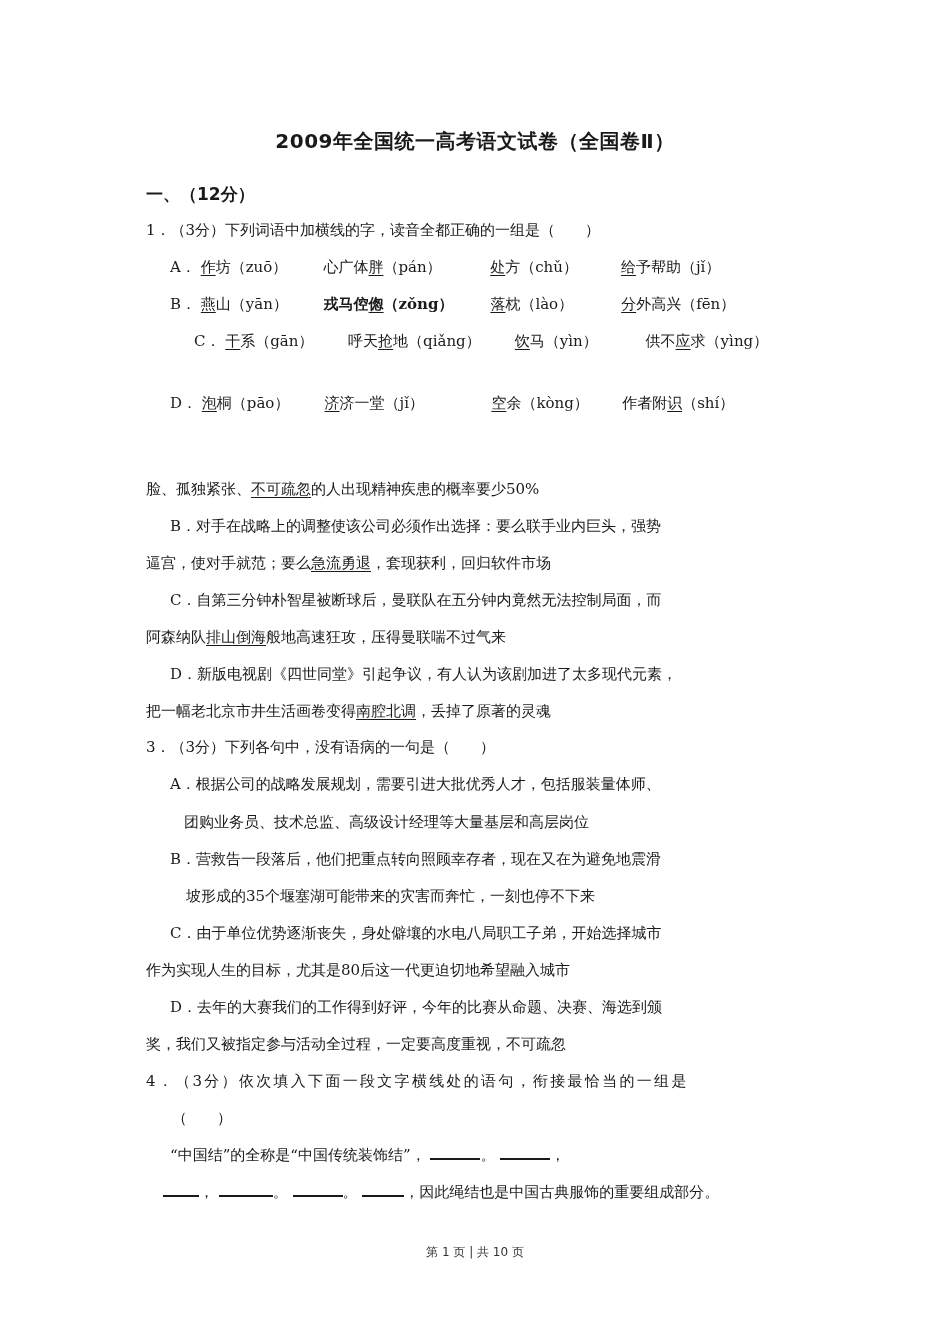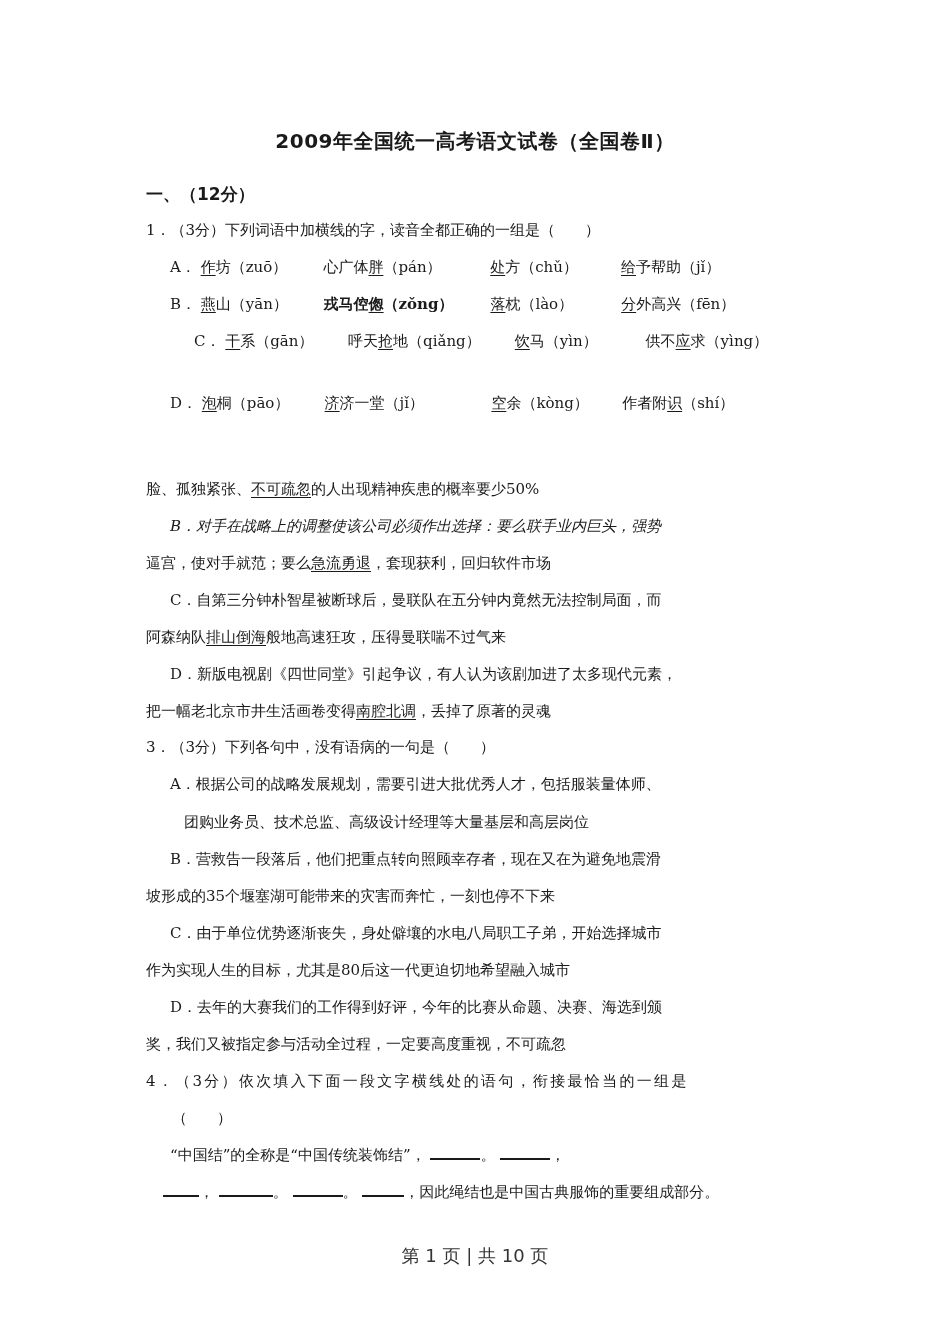--- a/index.html
+++ b/index.html
@@ -18,21 +18,21 @@
       position: absolute; left: 146px; font-size: 15px; white-space: nowrap;
       line-height: 22px;
     }
     .section { font-family: "DejaVu Sans", "Liberation Sans", sans-serif; font-weight: bold; font-size: 17px; }
     .ind { left: 170px; }
     .u { text-decoration: underline; text-underline-offset: 3px; }
     .col { display: inline-block; }
     .blank { display: inline-block; border-bottom: 2px solid #1a1a1a; height: 14px; vertical-align: baseline; }
     .footer {
       position: absolute; left: 0; width: 950px; top: 1244px; text-align: center;
-      font-family: "DejaVu Sans", "Liberation Sans", sans-serif; font-size: 18px; color: #333;
+      font-family: "DejaVu Sans", "Liberation Sans", sans-serif; font-size: 12px; color: #333;
     }
     .q4 { letter-spacing: 2.3px; }
   </style>
 </head>
 <body>
 
 <div class="page">
   <div class="title">2009年全国统一高考语文试卷（全国卷Ⅱ）</div>
 
   <div class="line section" style="top:183px;">一、（12分）</div>
@@ -65,32 +65,32 @@
 
   <div class="line ind" style="top:367px;margin-top:25px;">
     <span>D．</span>
     <span class="col" style="width:118px;"><span class="u">泡</span><span>桐（pāo）</span></span>
     <span class="col" style="width:162px;"><span class="u">济</span><span>济一堂（jǐ）</span></span>
     <span class="col" style="width:126px;"><span class="u">空</span><span>余（kòng）</span></span>
     <span class="col"><span>作者附</span><span class="u">识</span><span>（shí）</span></span>
   </div>
 
   <div class="line" style="top:478px;"><span>脸、孤独紧张、</span><span class="u">不可疏忽</span><span>的人出现精神疾患的概率要少50%</span></div>
-  <div class="line ind" style="top:515px;font-style:italic;">B．对手在战略上的调整使该公司必须作出选择：要么联手业内巨头，强势</div>
+  <div class="line ind" style="top:515px;">B．对手在战略上的调整使该公司必须作出选择：要么联手业内巨头，强势</div>
   <div class="line" style="top:552px;"><span>逼宫，使对手就范；要么</span><span class="u">急流勇退</span><span>，套现获利，回归软件市场</span></div>
   <div class="line ind" style="top:589px;">C．自第三分钟朴智星被断球后，曼联队在五分钟内竟然无法控制局面，而</div>
   <div class="line" style="top:626px;"><span>阿森纳队</span><span class="u">排山倒海</span><span>般地高速狂攻，压得曼联喘不过气来</span></div>
   <div class="line ind" style="top:663px;">D．新版电视剧《四世同堂》引起争议，有人认为该剧加进了太多现代元素，</div>
   <div class="line" style="top:700px;"><span>把一幅老北京市井生活画卷变得</span><span class="u">南腔北调</span><span>，丢掉了原著的灵魂</span></div>
 
   <div class="line" style="top:736px;">3．（3分）下列各句中，没有语病的一句是（　　）</div>
   <div class="line ind" style="top:773px;text-align:right;">A．根据公司的战略发展规划，需要引进大批优秀人才，包括服装量体师、</div>
   <div class="line" style="top:811px;margin-left:38px;">团购业务员、技术总监、高级设计经理等大量基层和高层岗位</div>
   <div class="line ind" style="top:848px;">B．营救告一段落后，他们把重点转向照顾幸存者，现在又在为避免地震滑</div>
-  <div class="line" style="top:885px;">坡形成的35个堰塞湖可能带来的灾害而奔忙，一刻也停不下来</div>
+  <div class="line" style="top:885px;margin-left:40px;">坡形成的35个堰塞湖可能带来的灾害而奔忙，一刻也停不下来</div>
   <div class="line ind" style="top:922px;">C．由于单位优势逐渐丧失，身处僻壤的水电八局职工子弟，开始选择城市</div>
   <div class="line" style="top:959px;">作为实现人生的目标，尤其是80后这一代更迫切地希望融入城市</div>
   <div class="line ind" style="top:996px;">D．去年的大赛我们的工作得到好评，今年的比赛从命题、决赛、海选到颁</div>
   <div class="line" style="top:1033px;">奖，我们又被指定参与活动全过程，一定要高度重视，不可疏忽</div>
 
   <div class="line q4" style="top:1070px;">4．（3分）依次填入下面一段文字横线处的语句，衔接最恰当的一组是</div>
   <div class="line" style="top:1107px; left:172px;">（　　）</div>
   <div class="line ind" style="top:1144px;">
     <span>“中国结”的全称是“中国传统装饰结”，</span>
     <span class="blank" style="width:50px;"></span><span>。</span>

